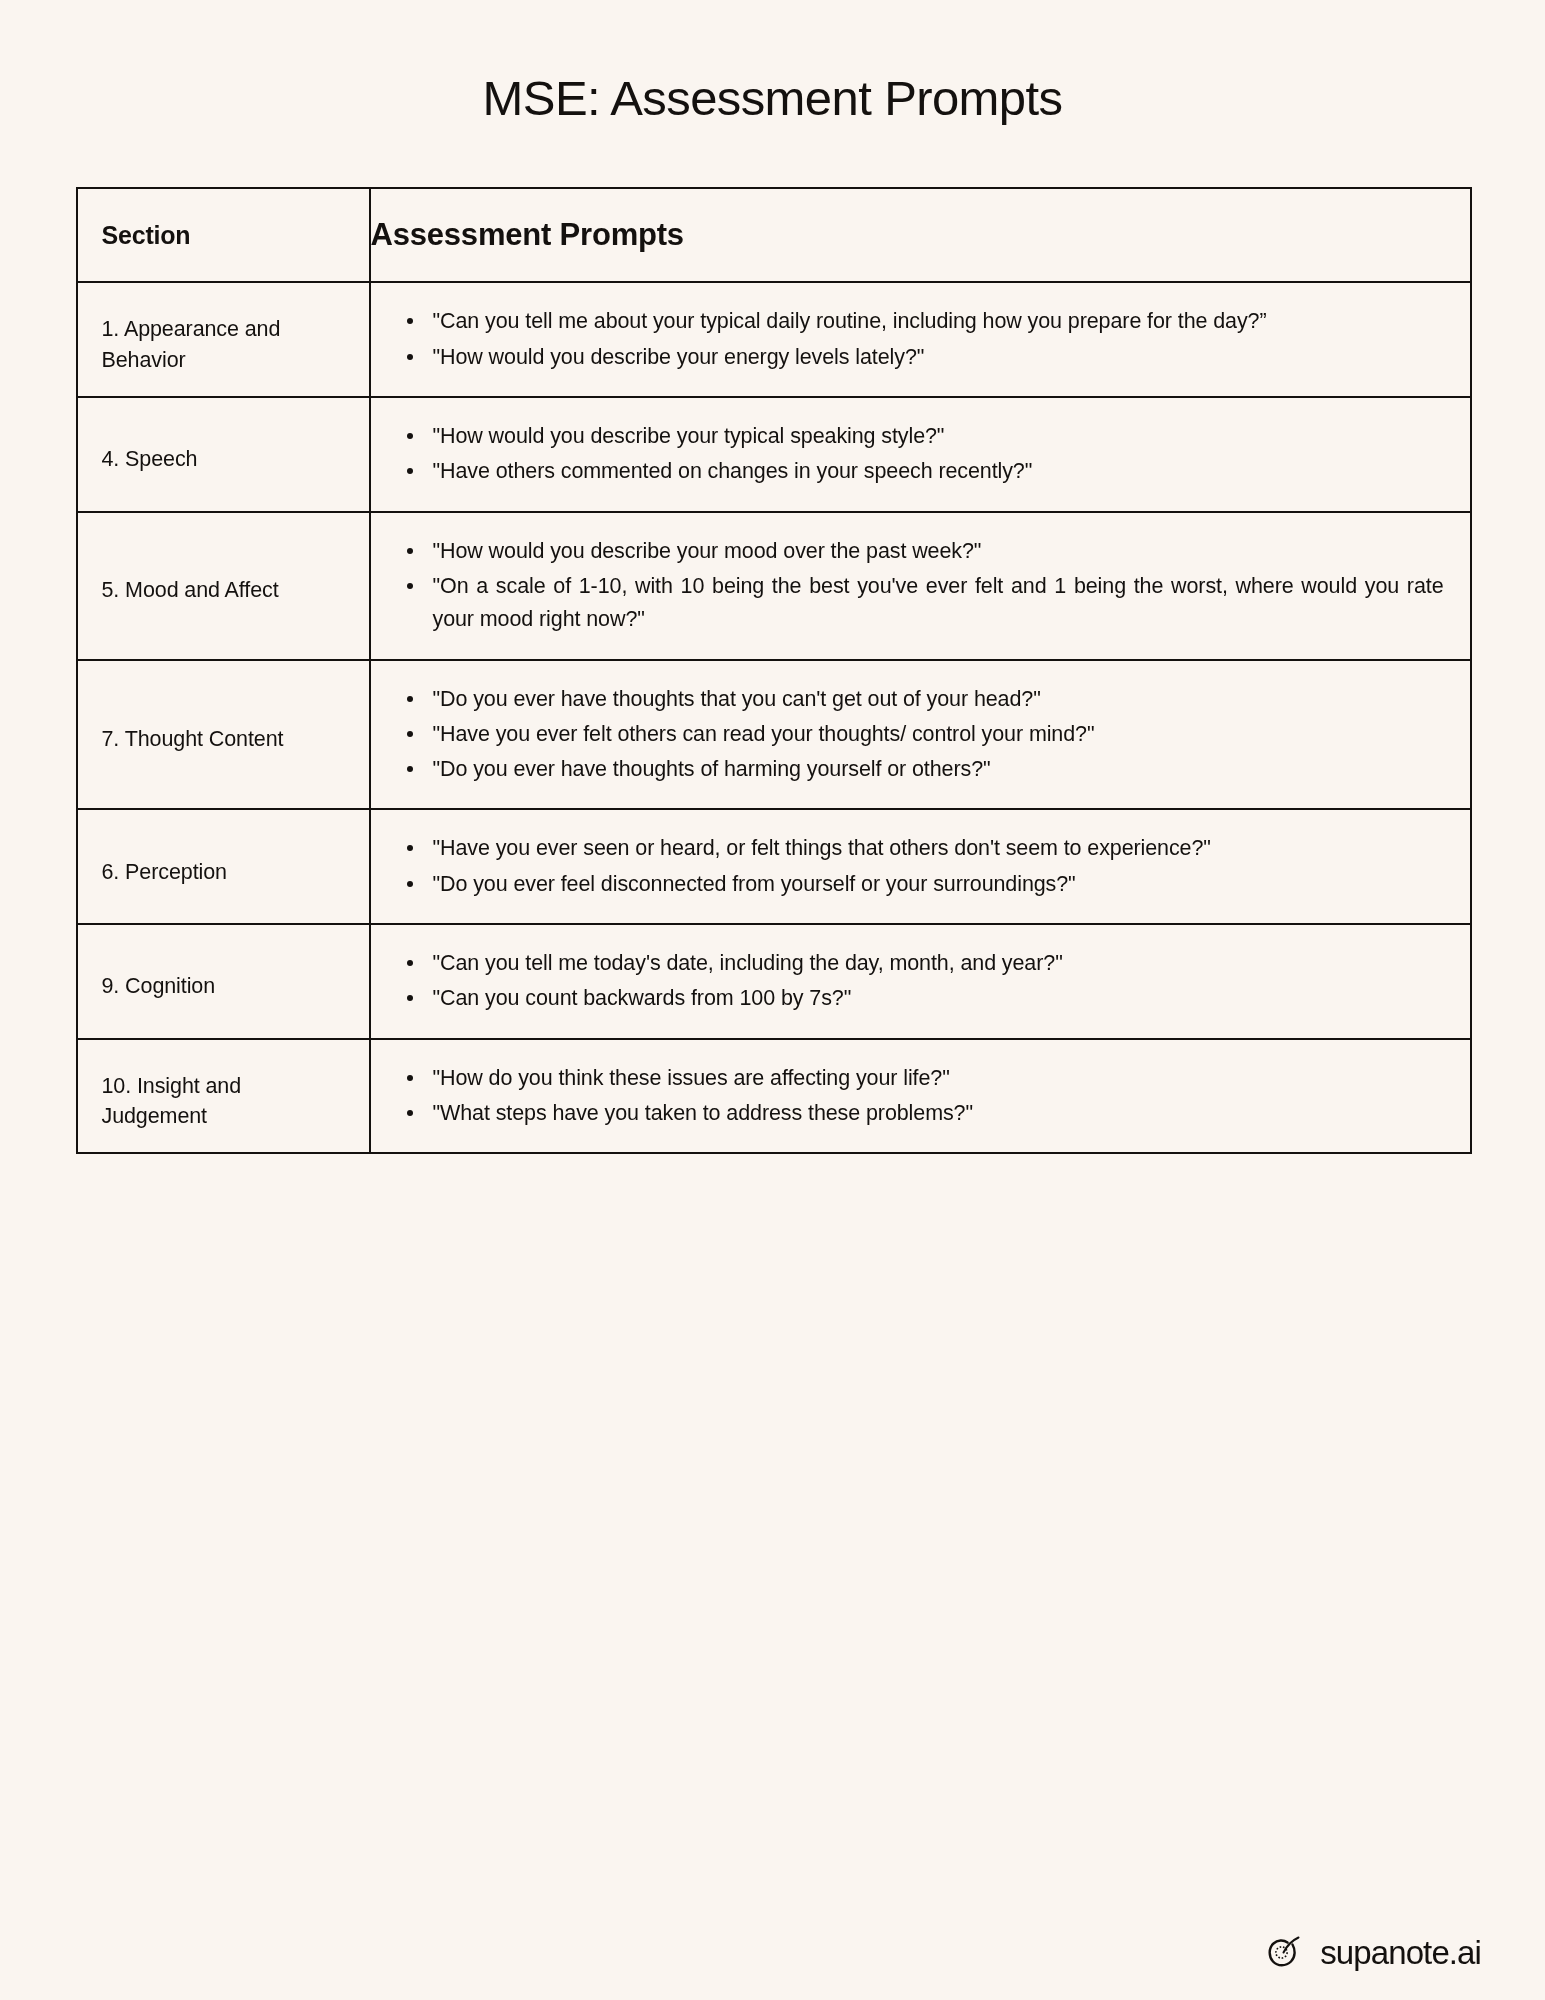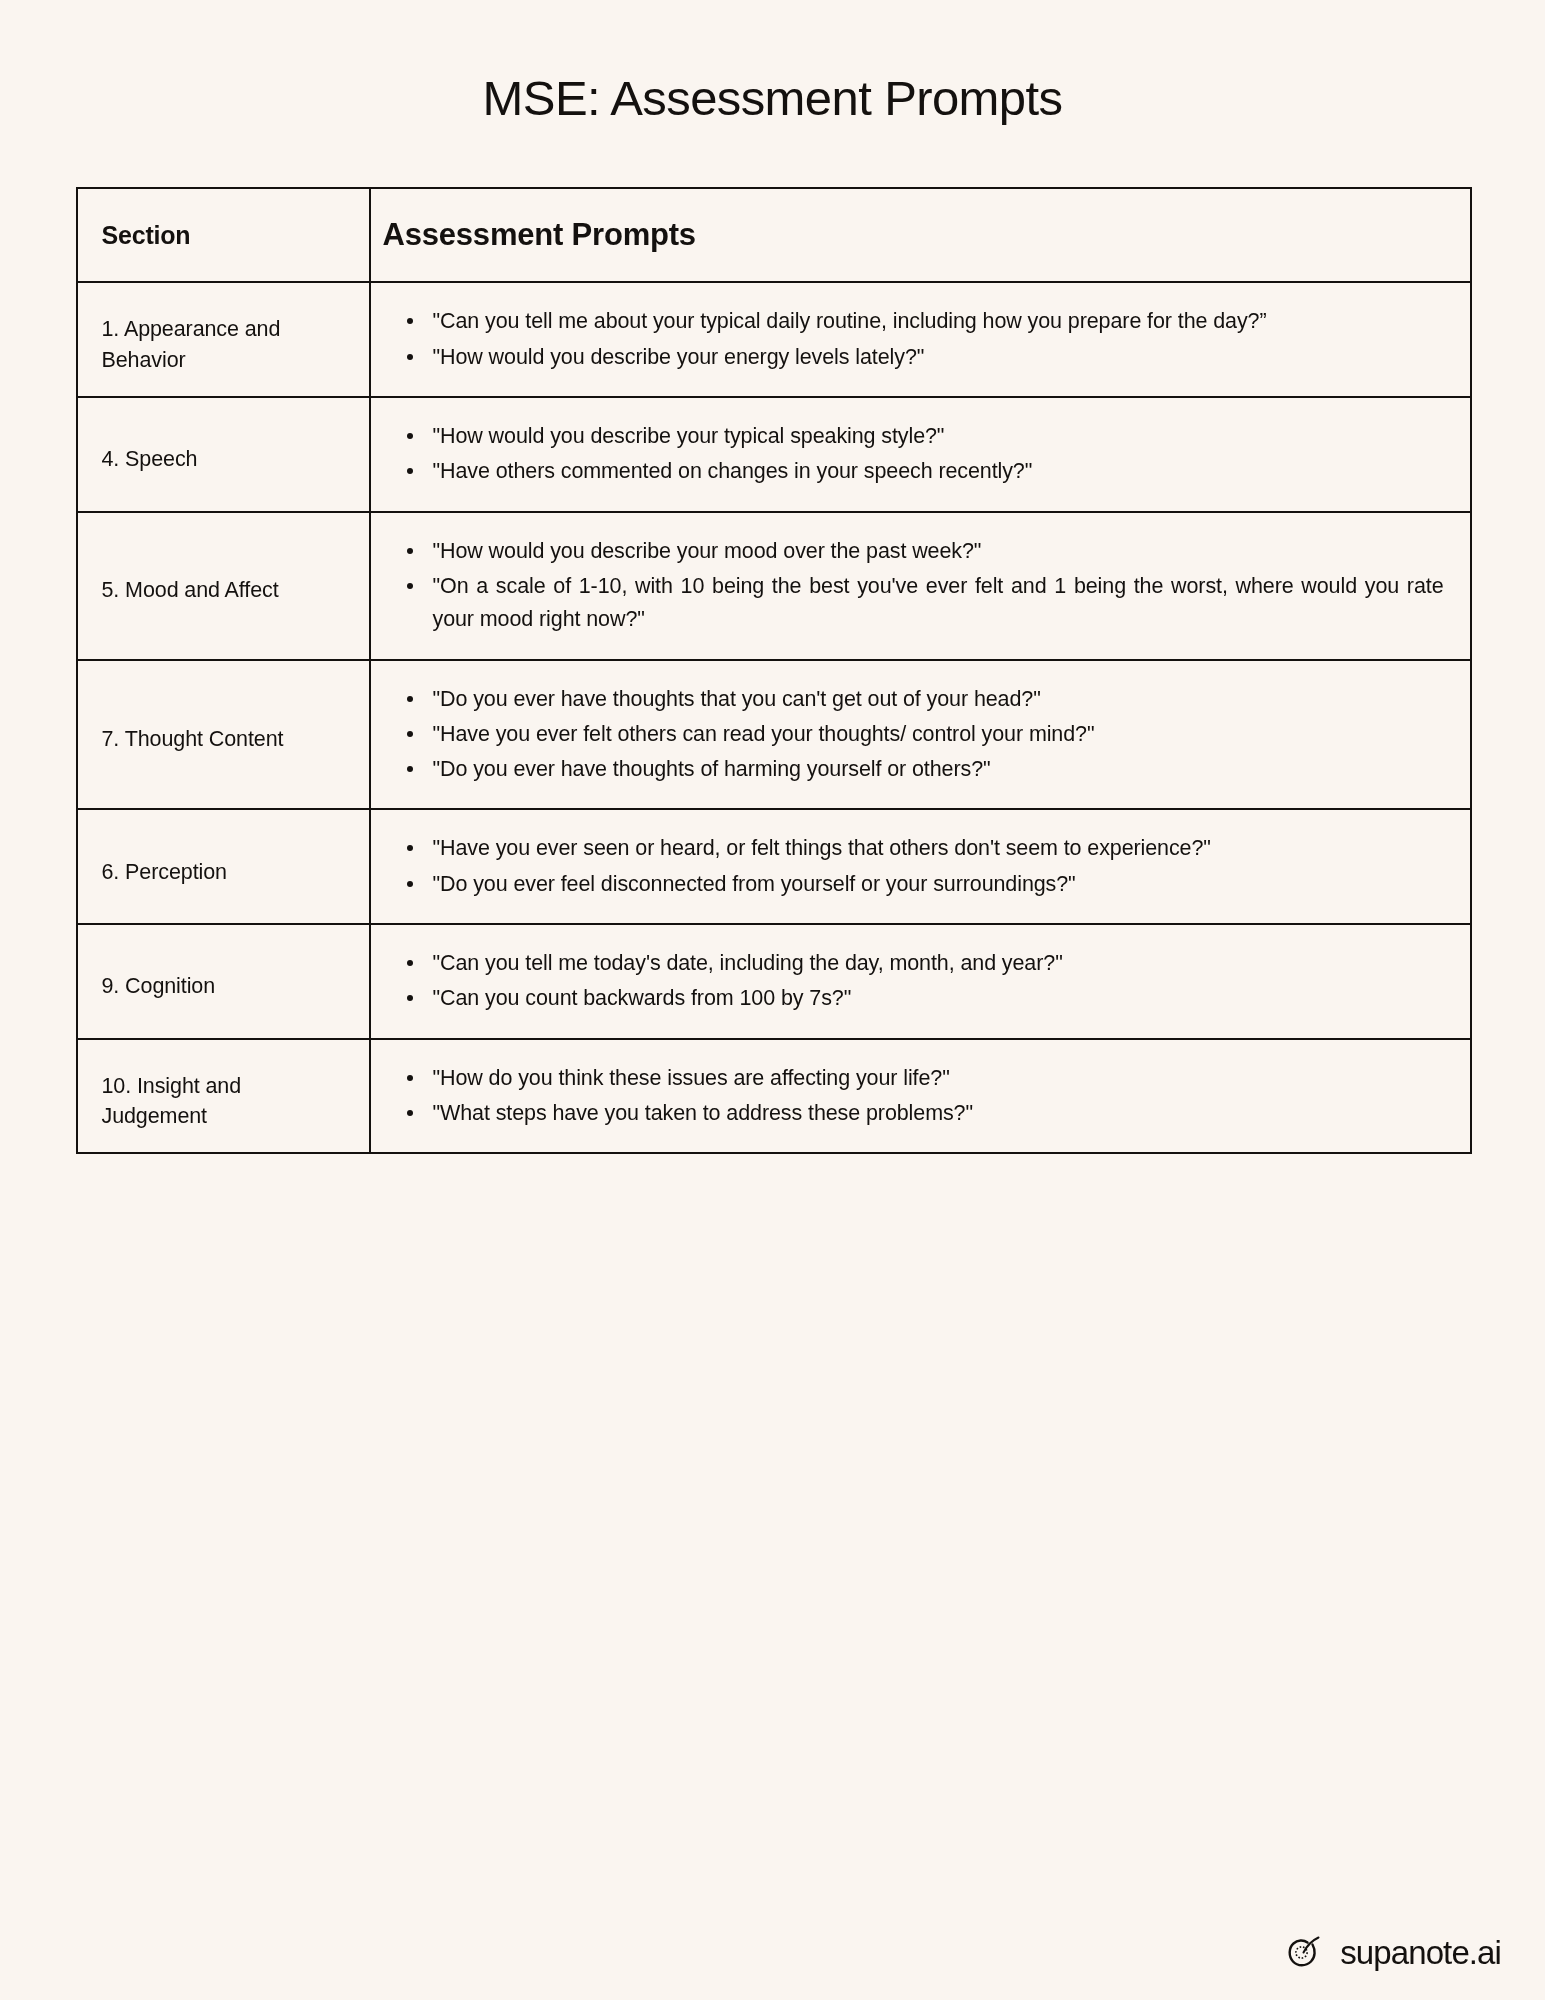--- a/index.html
+++ b/index.html
@@ -46,21 +46,21 @@
   }
   table.mse td, table.mse th {
     border: 2.4px solid #14110f;
     vertical-align: middle;
     background: #faf5f0;
   }
   col.c-section { width: 293px; }
   col.c-prompts { width: 1101px; }
 
   thead th {
-    padding: 28px 12px;
+    padding: 28px 0;
     height: 92px;
     margin-top: 20px;
   }
   th.h-section {
     text-align: left;
     padding-left: 24px;
     font-size: 25px;
     font-weight: 700;
     letter-spacing: -0.2px;
   }
@@ -104,21 +104,21 @@
     height: 6px;
     border-radius: 50%;
     background: #14110f;
   }
   ul.prompt-list li.justify {
     text-align: justify;
   }
 
   .footer {
     position: absolute;
-    right: 44px;
+    right: 64px;
     bottom: 26px;
     display: flex;
     align-items: center;
     gap: 11px;
   }
   .logo-mark {
     width: 44px;
     height: 44px;
     display: block;
   }

